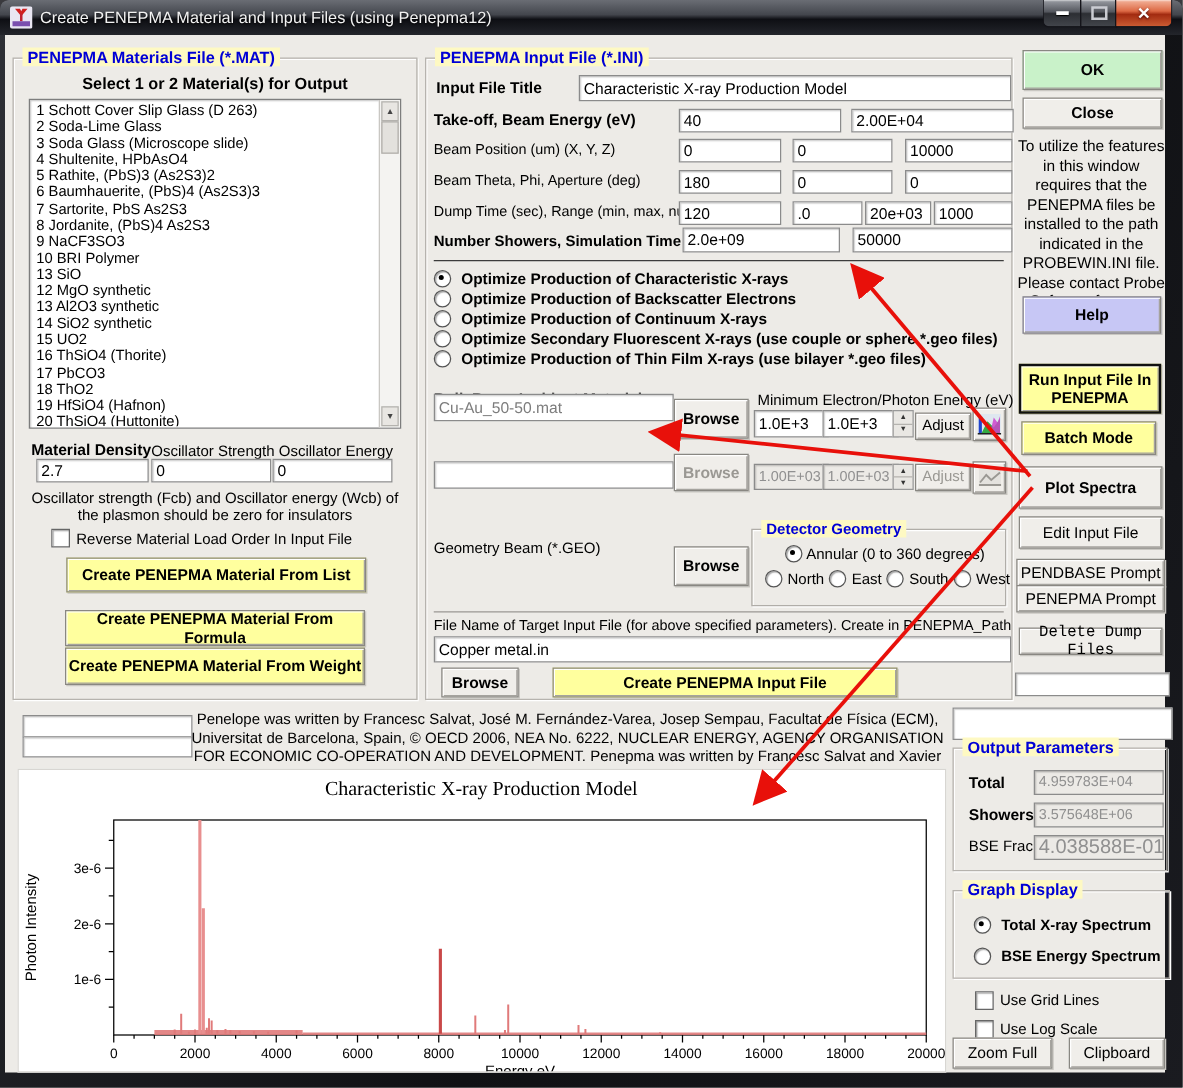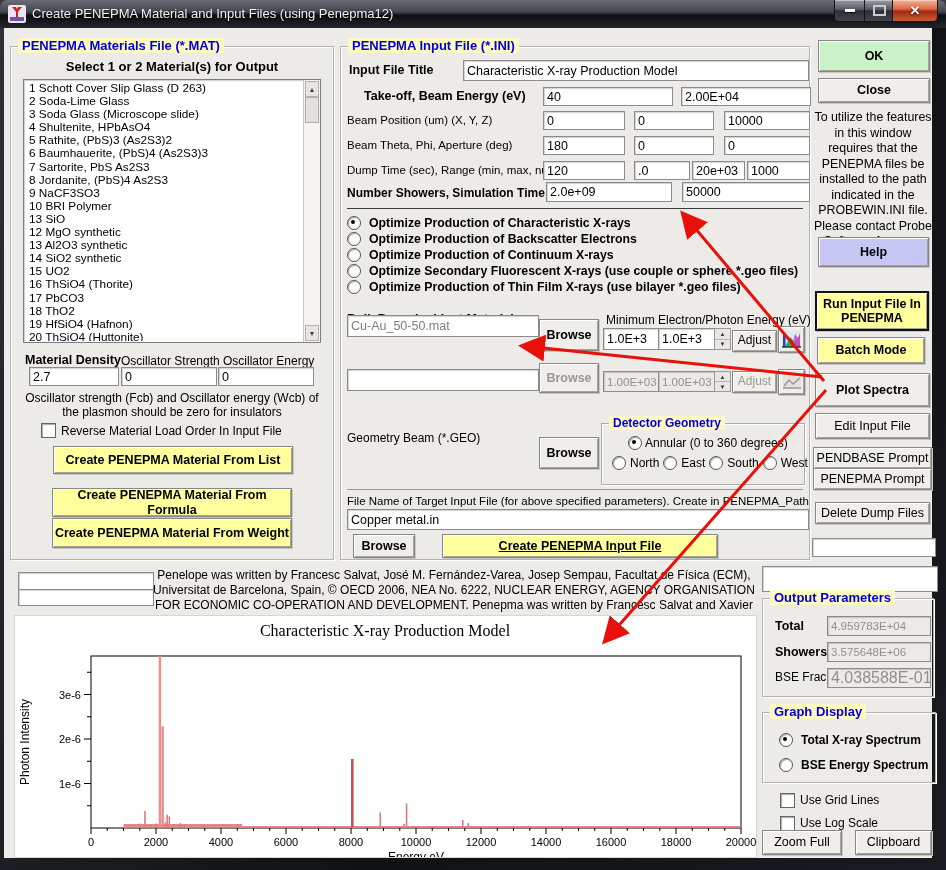--- a/index.html
+++ b/index.html
@@ -139,21 +139,21 @@
       <div class="btn yellow" style="left:41px;top:441px;width:238px;height:27px;">Create PENEPMA Material From Formula</div>
       <div class="btn yellow" style="left:41px;top:471px;width:238px;height:28px;">Create PENEPMA Material From Weight</div>
     </div>
 
     <div class="group" style="left:336px;top:18px;width:468px;height:512px;">
       <span class="gtitle">PENEPMA Input File (*.INI)</span>
 
       <div class="lbl b" style="left:8px;top:16px;">Input File Title</div>
       <div class="tb" style="left:122px;top:13px;width:338px;height:19px;">Characteristic X-ray Production Model</div>
 
-      <div class="lbl b" style="left:6px;top:42px;margin-left:17px;">Take-off, Beam Energy (eV)</div>
+      <div class="lbl b" style="left:6px;top:42px;">Take-off, Beam Energy (eV)</div>
       <div class="tb" style="left:202px;top:40px;width:122px;height:17px;">40</div>
       <div class="tb" style="left:340px;top:40px;width:122px;height:17px;">2.00E+04</div>
 
       <div class="lbl sm" style="left:6px;top:67px;">Beam Position (um) (X, Y, Z)</div>
       <div class="tb" style="left:202px;top:64px;width:74px;height:17px;">0</div>
       <div class="tb" style="left:293px;top:64px;width:72px;height:17px;">0</div>
       <div class="tb" style="left:383px;top:64px;width:78px;height:17px;">10000</div>
 
       <div class="lbl sm" style="left:6px;top:92px;">Beam Theta, Phi, Aperture (deg)</div>
       <div class="tb" style="left:202px;top:89px;width:74px;height:17px;">180</div>
@@ -250,34 +250,34 @@
       </div>
 
       <div class="lbl" style="left:6px;top:384px;">Geometry Beam (*.GEO)</div>
       <div class="btn" style="left:198px;top:390px;width:58px;height:30px;">Browse</div>
 
       <div class="hr" style="left:6px;top:442px;width:456px;background:#9a9894;"></div>
 
       <div class="lbl sm" style="left:6px;top:448px;">File Name of Target Input File (for above specified parameters). Create in PENEPMA_Path</div>
       <div class="tb" style="left:6px;top:462px;width:454px;height:19px;">Copper metal.in</div>
       <div class="btn" style="left:12px;top:487px;width:60px;height:22px;">Browse</div>
-      <div class="btn yellow" style="left:101px;top:487px;width:274px;height:22px;text-decoration:underline;">Create PENEPMA Input File</div>
+      <div class="btn yellow" style="left:101px;top:487px;width:274px;height:22px;">Create PENEPMA Input File</div>
     </div>
 
     <div class="btn green" style="left:814px;top:12px;width:110px;height:30px;">OK</div>
     <div class="btn" style="left:814px;top:50px;width:110px;height:23px;">Close</div>
     <div class="infotext" style="left:808px;top:82px;width:122px;">To utilize the features in this window requires that the PENEPMA files be installed to the path indicated in the PROBEWIN.INI file. Please contact Probe Software for more information.</div>
     <div class="btn lav" style="left:814px;top:209px;width:109px;height:28px;">Help</div>
     <div class="btn yellow defbtn" style="left:811px;top:263px;width:110px;height:36px;">Run Input File In PENEPMA</div>
     <div class="btn yellow" style="left:813px;top:309px;width:106px;height:25px;">Batch Mode</div>
     <div class="btn" style="left:811px;top:345px;width:113px;height:32px;">Plot Spectra</div>
     <div class="btn plain" style="left:811px;top:385px;width:113px;height:24px;">Edit Input File</div>
     <div class="btn plain" style="left:809px;top:419px;width:117px;height:20px;">PENDBASE Prompt</div>
     <div class="btn plain" style="left:809px;top:440px;width:117px;height:20px;">PENEPMA Prompt</div>
-    <div class="btn plain" style="left:811px;top:474px;width:113px;height:20px;">Delete Dump Files</div>
+    <div class="btn plain" style="left:811px;top:474px;width:113px;height:20px;font-family:Liberation Mono, monospace;">Delete Dump Files</div>
     <div class="tb" style="left:808px;top:510px;width:116px;height:17px;"></div>
     <div class="tb" style="left:758px;top:538px;width:168px;height:24px;"></div>
 
     <div class="group" style="left:758px;top:570px;width:170px;height:97px;">
       <span class="gtitle">Output Parameters</span>
       <div class="lbl b" style="left:12px;top:20px;">Total</div>
       <div class="tb dis" style="left:64px;top:17px;width:96px;height:18px;font-size:11.5px;">4.959783E+04</div>
       <div class="lbl b" style="left:12px;top:46px;">Showers</div>
       <div class="tb dis" style="left:64px;top:43px;width:96px;height:18px;font-size:11.5px;">3.575648E+06</div>
       <div class="lbl" style="left:12px;top:71px;">BSE Frac.</div>

